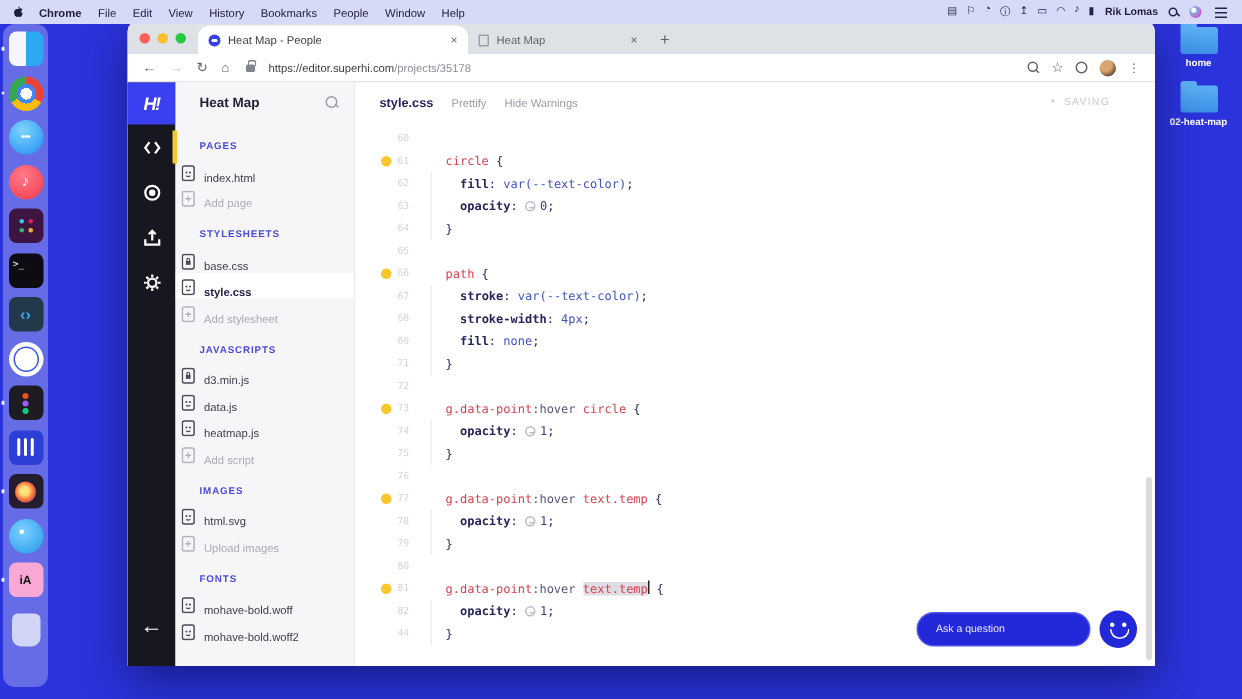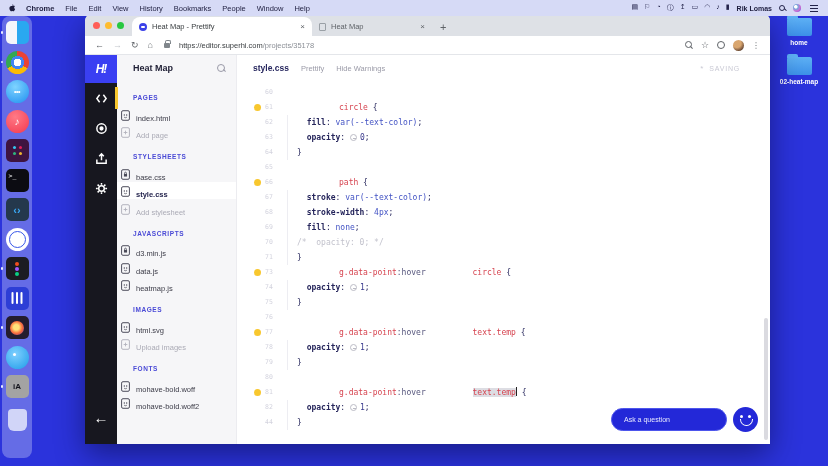--- a/index.html
+++ b/index.html
@@ -47,21 +47,21 @@
   .di-figma { background:#1c1c22; position:relative; }
   .di-figma::before { content:""; width:4px; height:4px; border-radius:50%; background:#f24e1e;
     box-shadow:0 5px 0 #a259ff, 0 10px 0 #0acf83; margin-top:-10px; }
   .di-lines { background:#2d3ed6; position:relative; }
   .di-lines::before { content:""; width:2px; height:12px; background:#fff; box-shadow:-4.5px 0 0 #fff, 4.5px 0 0 #fff; border-radius:1px; }
   .di-media { background:#241d2e; position:relative; }
   .di-media::before { content:""; width:14px; height:14px; border-radius:50%;
     background:radial-gradient(circle at 45% 45%, #ffe27a 0 25%, #fa6e3c 55%, #8a3f8f 90%); }
   .di-bird { border-radius:50%; background:radial-gradient(circle at 40% 35%, #7fd0ff, #1e9ae8); position:relative; }
   .di-bird::after { content:""; position:absolute; left:7px; top:7px; width:3px; height:3px; background:#fff; border-radius:50%; }
-  .di-writer { background:#a3a3a3; color:#14141c; font-weight:bold; font-size:8px; }
+  .di-writer { background:#f9a8d4; color:#14141c; font-weight:bold; font-size:8px; }
   .di-trash { background:rgba(240,242,252,0.78); border-radius:4px 4px 6px 6px; width:19px; height:22px; margin-top:4px; }
 
   
   .folders { position:absolute; right:2px; top:18px; width:54px; display:flex; flex-direction:column; gap:11px; z-index:10; }
   .folder-wrap { display:flex; flex-direction:column; align-items:center; }
   .folder-ic { position:relative; width:25px; height:18px; background:linear-gradient(#5db0f4,#3c90e8); border-radius:2px; }
   .folder-ic::before { content:""; position:absolute; top:-3px; left:0; width:11px; height:4px; background:#5db0f4; border-radius:2px 2px 0 0; }
   .folder-label { margin-top:3px; font-size:6.5px; color:#fff; font-weight:bold; }
 
   
@@ -126,21 +126,21 @@
   .cp-link { font-size:7.5px; color:#9b9ba8; }
   .cp-saving { margin-left:auto; font-size:7px; color:#c9c9d4; letter-spacing:0.8px; display:flex; gap:5px; align-items:center; padding-right:14px;}
   .cp-star { font-size:8px; color:#c9c9d4; }
 
   .code { flex:1; position:relative; font-family:"DejaVu Sans Mono", monospace; font-size:8px; padding-top:4px; overflow:hidden; }
   .cl { position:relative; height:15px; line-height:15px; white-space:pre; }
   .cl .mark { position:absolute; left:17px; top:4px; width:7px; height:7px; border-radius:50%; background:#f8c72e; }
   .cl .ln { position:absolute; left:28px; width:15px; text-align:left; color:#d3d3de; font-size:6.5px; }
   .cl .guide { position:absolute; left:50px; top:0; height:15px; width:1px; background:#ededf2; }
   .cl .src { position:absolute; left:60px; top:0; }
-  .t-sel { color:#d6434f;margin-left:42px; }
+  .t-sel { color:#d6434f; }
   .t-pse { color:#55557c; }
   .t-pl { color:#26265c; }
   .t-prop { color:#26265c; font-weight:bold; }
   .t-val { color:#4353c4; }
   .t-num { color:#3a3a8e; }
   .t-com { color:#c2c2cc; }
   .selh { background:#dddde3; }
   .caret { display:inline-block; width:1px; height:9px; background:#222; vertical-align:-1px; }
   .widget { display:inline-block; width:7px; height:7px; border:1px solid #bcbcc6; border-radius:50%; position:relative; vertical-align:-1px; margin-right:3px; }
   .widget::after { content:""; position:absolute; left:1.5px; top:2.5px; width:3px; height:1px; background:#bcbcc6; }
@@ -257,21 +257,21 @@
 <div class="window">
   <div class="tabbar">
     <div class="lights">
       <span class="light l-red"></span>
       <span class="light l-yellow"></span>
       <span class="light l-green"></span>
     </div>
     <div id="tabs" style="display:flex;align-items:flex-end;">
         <div class="tab active">
           <span class="fav1"></span>
-          <span class="title">Heat Map - Prettify</span>
+          <span class="title">Heat Map - People</span>
           <span class="close">×</span>
         </div>
         <div class="tab inactive">
           <span class="fav2"></span>
           <span class="title">Heat Map</span>
           <span class="close">×</span>
         </div>
       </div>
     <span class="newtab">+</span>
   </div>
@@ -393,20 +393,27 @@
             </div>
             <div class="sb-item">
               <span><svg viewBox="0 0 9.2 11">
                   <rect x="0.6" y="0.6" width="8" height="9.8" rx="1.4" fill="none" stroke="#4a4a58" stroke-width="1"></rect>
                   <circle cx="3.4" cy="5" r="0.7" fill="#4a4a58"></circle>
                   <circle cx="5.8" cy="5" r="0.7" fill="#4a4a58"></circle>
                   <path d="M3.2 7.2 Q4.6 8.4 6 7.2" stroke="#4a4a58" fill="none" stroke-width="0.8"></path>
                 </svg></span>
               <span>heatmap.js</span>
             </div>
+            <div class="sb-item muted">
+              <span><svg viewBox="0 0 9.2 11">
+                  <rect x="0.6" y="0.6" width="8" height="9.8" rx="1.4" fill="none" stroke="#b2b2bc" stroke-width="1"></rect>
+                  <path d="M4.6 3.6 V7.4 M2.7 5.5 H6.5" stroke="#b2b2bc" stroke-width="0.9"></path>
+                </svg></span>
+              <span>Add script</span>
+            </div>
           </div>
           <div class="sb-section">
             <div class="sb-sec-title">IMAGES</div>
             <div class="sb-item">
               <span><svg viewBox="0 0 9.2 11">
                   <rect x="0.6" y="0.6" width="8" height="9.8" rx="1.4" fill="none" stroke="#4a4a58" stroke-width="1"></rect>
                   <circle cx="3.4" cy="5" r="0.7" fill="#4a4a58"></circle>
                   <circle cx="5.8" cy="5" r="0.7" fill="#4a4a58"></circle>
                   <path d="M3.2 7.2 Q4.6 8.4 6 7.2" stroke="#4a4a58" fill="none" stroke-width="0.8"></path>
                 </svg></span>
@@ -458,22 +465,22 @@
           <div class="cl"><span class="ln">60</span><span class="src"></span></div>
           <div class="cl"><span class="mark"></span><span class="ln">61</span><span class="src"><span class="t-sel">circle</span><span class="t-pl"> {</span></span></div>
           <div class="cl"><span class="ln">62</span><span class="guide"></span><span class="src"><span class="t-pl">  </span><span class="t-prop">fill</span><span class="t-pl">: </span><span class="t-val">var(--text-color)</span><span class="t-pl">;</span></span></div>
           <div class="cl"><span class="ln">63</span><span class="guide"></span><span class="src"><span class="t-pl">  </span><span class="t-prop">opacity</span><span class="t-pl">: </span><span class="widget"></span><span class="t-num">0</span><span class="t-pl">;</span></span></div>
           <div class="cl"><span class="ln">64</span><span class="guide"></span><span class="src"><span class="t-pl">}</span></span></div>
           <div class="cl"><span class="ln">65</span><span class="src"></span></div>
           <div class="cl"><span class="mark"></span><span class="ln">66</span><span class="src"><span class="t-sel">path</span><span class="t-pl"> {</span></span></div>
           <div class="cl"><span class="ln">67</span><span class="guide"></span><span class="src"><span class="t-pl">  </span><span class="t-prop">stroke</span><span class="t-pl">: </span><span class="t-val">var(--text-color)</span><span class="t-pl">;</span></span></div>
           <div class="cl"><span class="ln">68</span><span class="guide"></span><span class="src"><span class="t-pl">  </span><span class="t-prop">stroke-width</span><span class="t-pl">: </span><span class="t-val">4px</span><span class="t-pl">;</span></span></div>
           <div class="cl"><span class="ln">69</span><span class="guide"></span><span class="src"><span class="t-pl">  </span><span class="t-prop">fill</span><span class="t-pl">: </span><span class="t-val">none</span><span class="t-pl">;</span></span></div>
-          <div class="cl"><span class="ln">70</span><span class="guide"></span><span class="src"><span class="t-com">/*  opacity: 0; */</span></span></div>
           <div class="cl"><span class="ln">71</span><span class="guide"></span><span class="src"><span class="t-pl">}</span></span></div>
+          <div class="cl"><span class="ln">72</span><span class="src"></span></div>
           <div class="cl"><span class="mark"></span><span class="ln">73</span><span class="src"><span class="t-sel">g.data-point</span><span class="t-pse">:hover</span><span class="t-sel"> circle</span><span class="t-pl"> {</span></span></div>
           <div class="cl"><span class="ln">74</span><span class="guide"></span><span class="src"><span class="t-pl">  </span><span class="t-prop">opacity</span><span class="t-pl">: </span><span class="widget"></span><span class="t-num">1</span><span class="t-pl">;</span></span></div>
           <div class="cl"><span class="ln">75</span><span class="guide"></span><span class="src"><span class="t-pl">}</span></span></div>
           <div class="cl"><span class="ln">76</span><span class="src"></span></div>
           <div class="cl"><span class="mark"></span><span class="ln">77</span><span class="src"><span class="t-sel">g.data-point</span><span class="t-pse">:hover</span><span class="t-sel"> text.temp</span><span class="t-pl"> {</span></span></div>
           <div class="cl"><span class="ln">78</span><span class="guide"></span><span class="src"><span class="t-pl">  </span><span class="t-prop">opacity</span><span class="t-pl">: </span><span class="widget"></span><span class="t-num">1</span><span class="t-pl">;</span></span></div>
           <div class="cl"><span class="ln">79</span><span class="guide"></span><span class="src"><span class="t-pl">}</span></span></div>
           <div class="cl"><span class="ln">80</span><span class="src"></span></div>
           <div class="cl"><span class="mark"></span><span class="ln">81</span><span class="src"><span class="t-sel">g.data-point</span><span class="t-pse">:hover</span><span class="t-pl"> </span><span class="t-sel selh">text.temp</span><span class="caret"></span><span class="t-pl"> {</span></span></div>
           <div class="cl"><span class="ln">82</span><span class="guide"></span><span class="src"><span class="t-pl">  </span><span class="t-prop">opacity</span><span class="t-pl">: </span><span class="widget"></span><span class="t-num">1</span><span class="t-pl">;</span></span></div>

